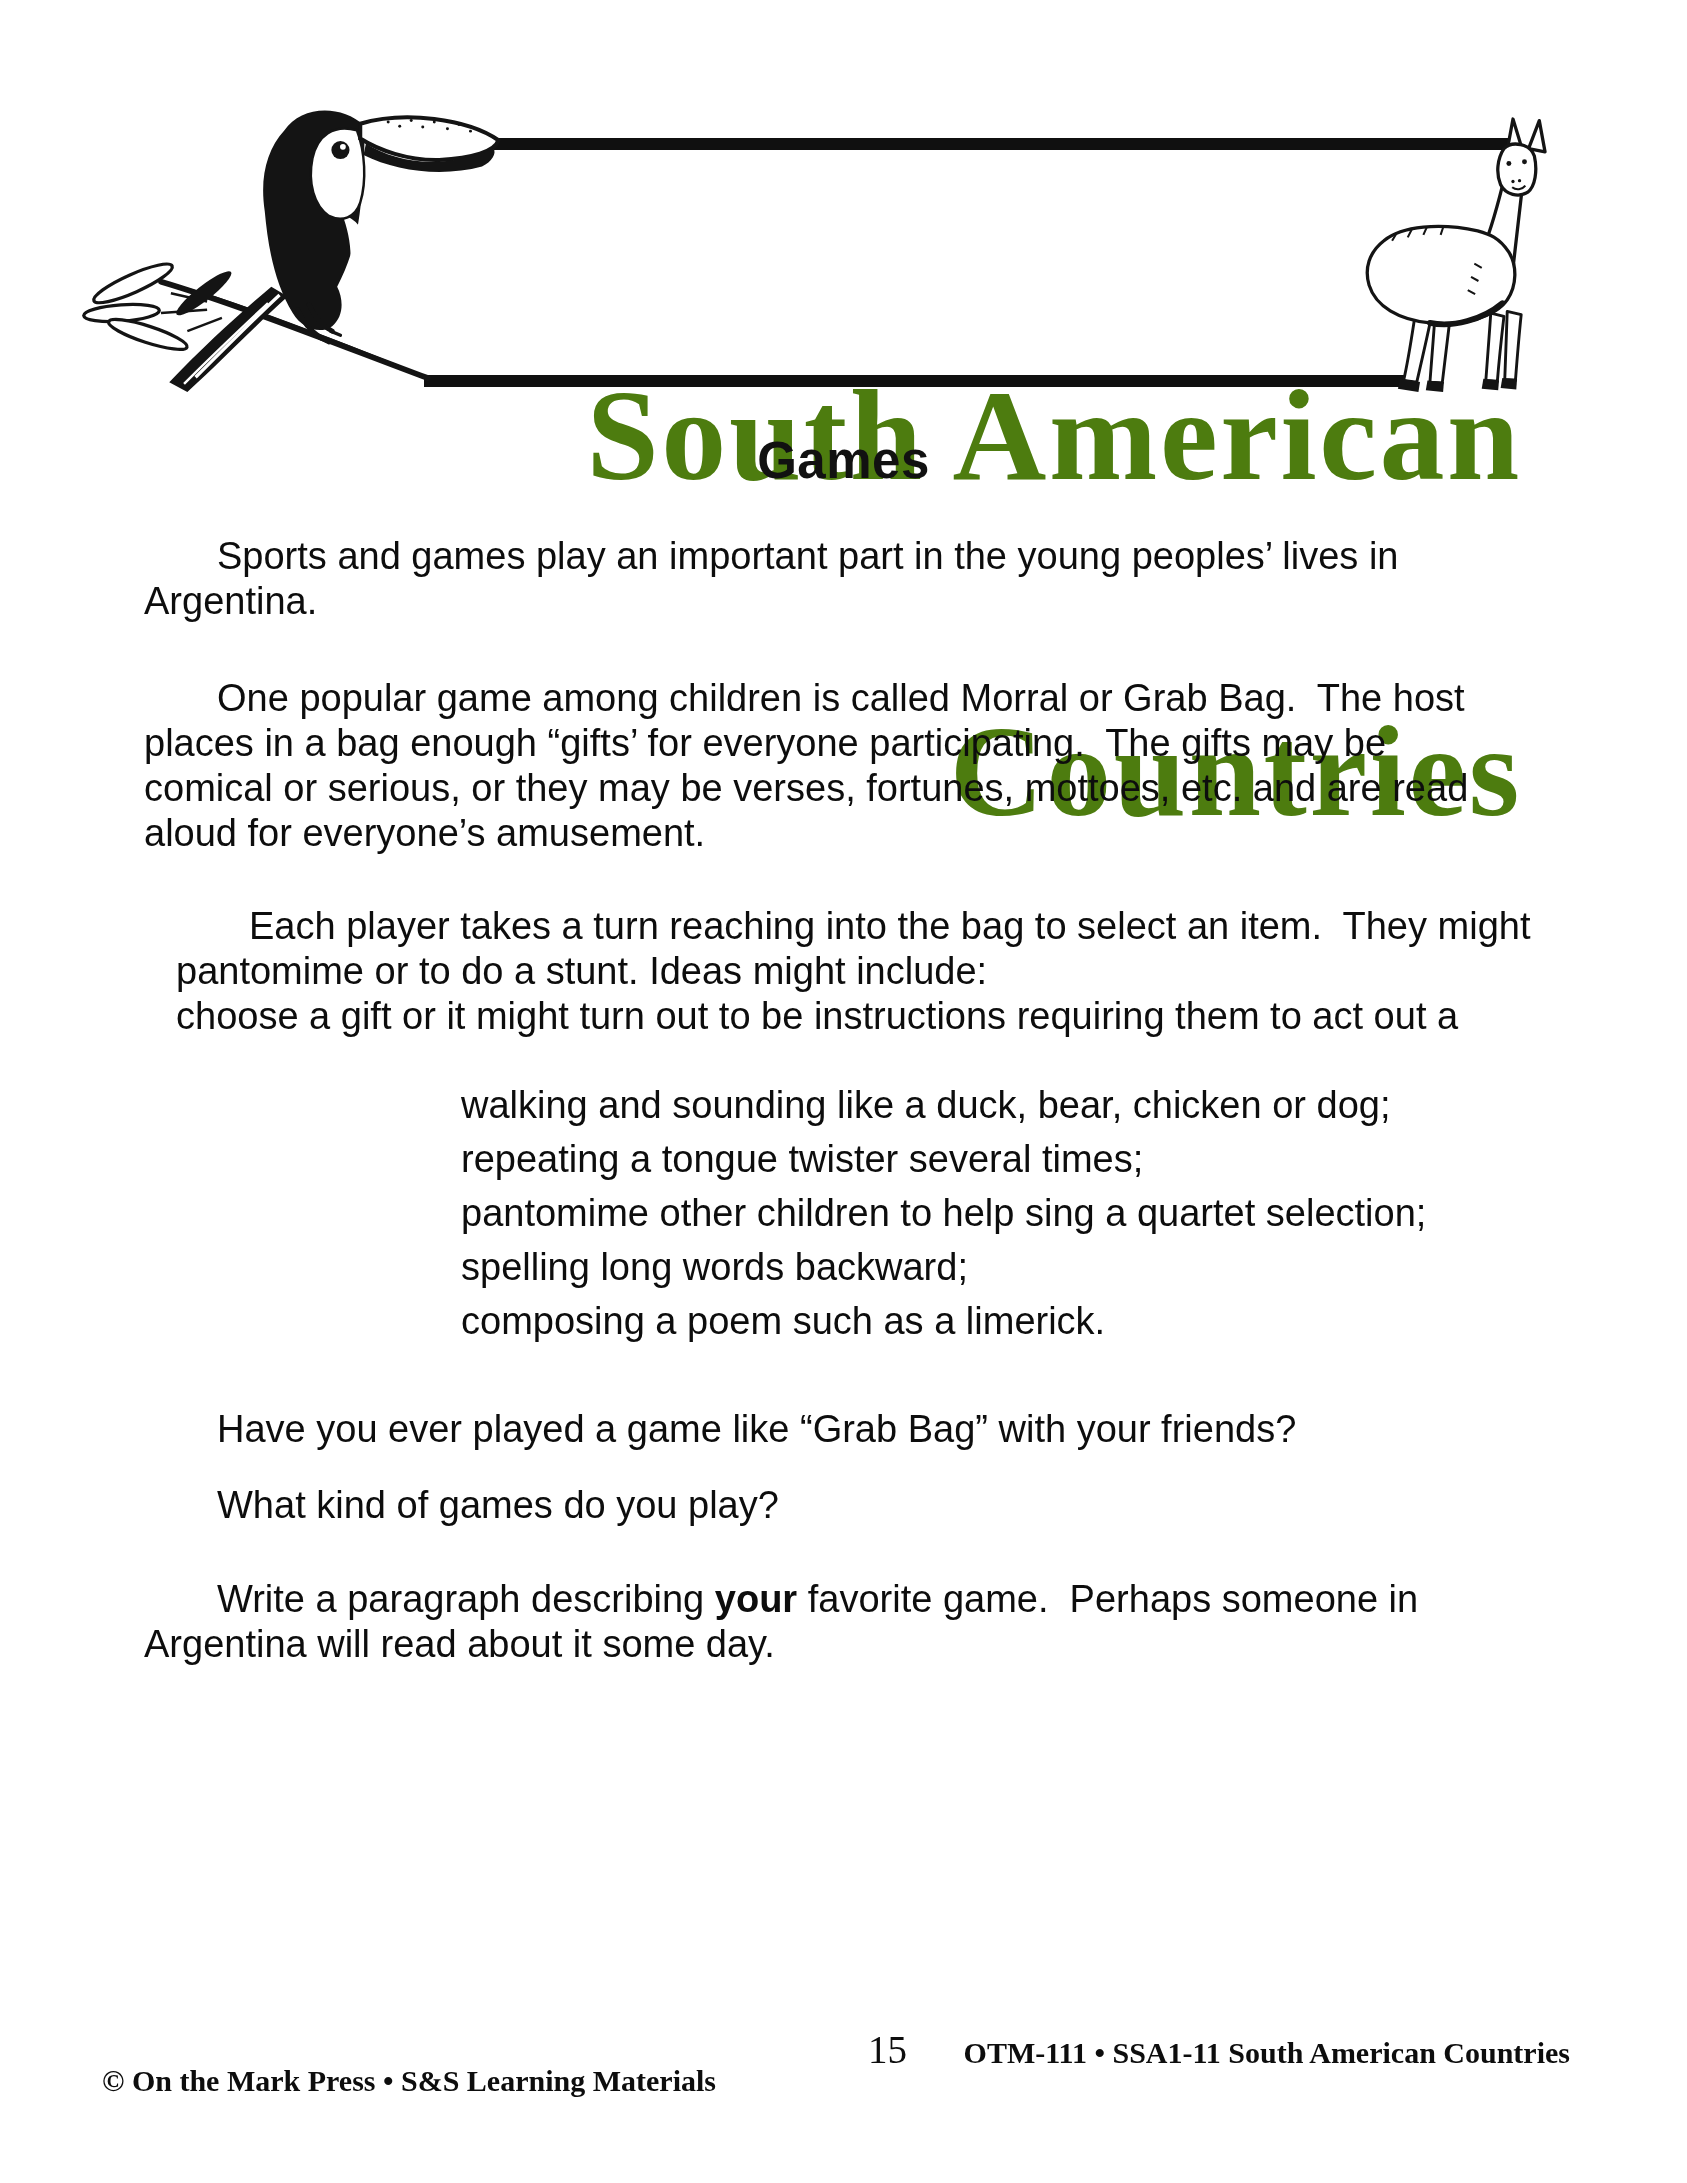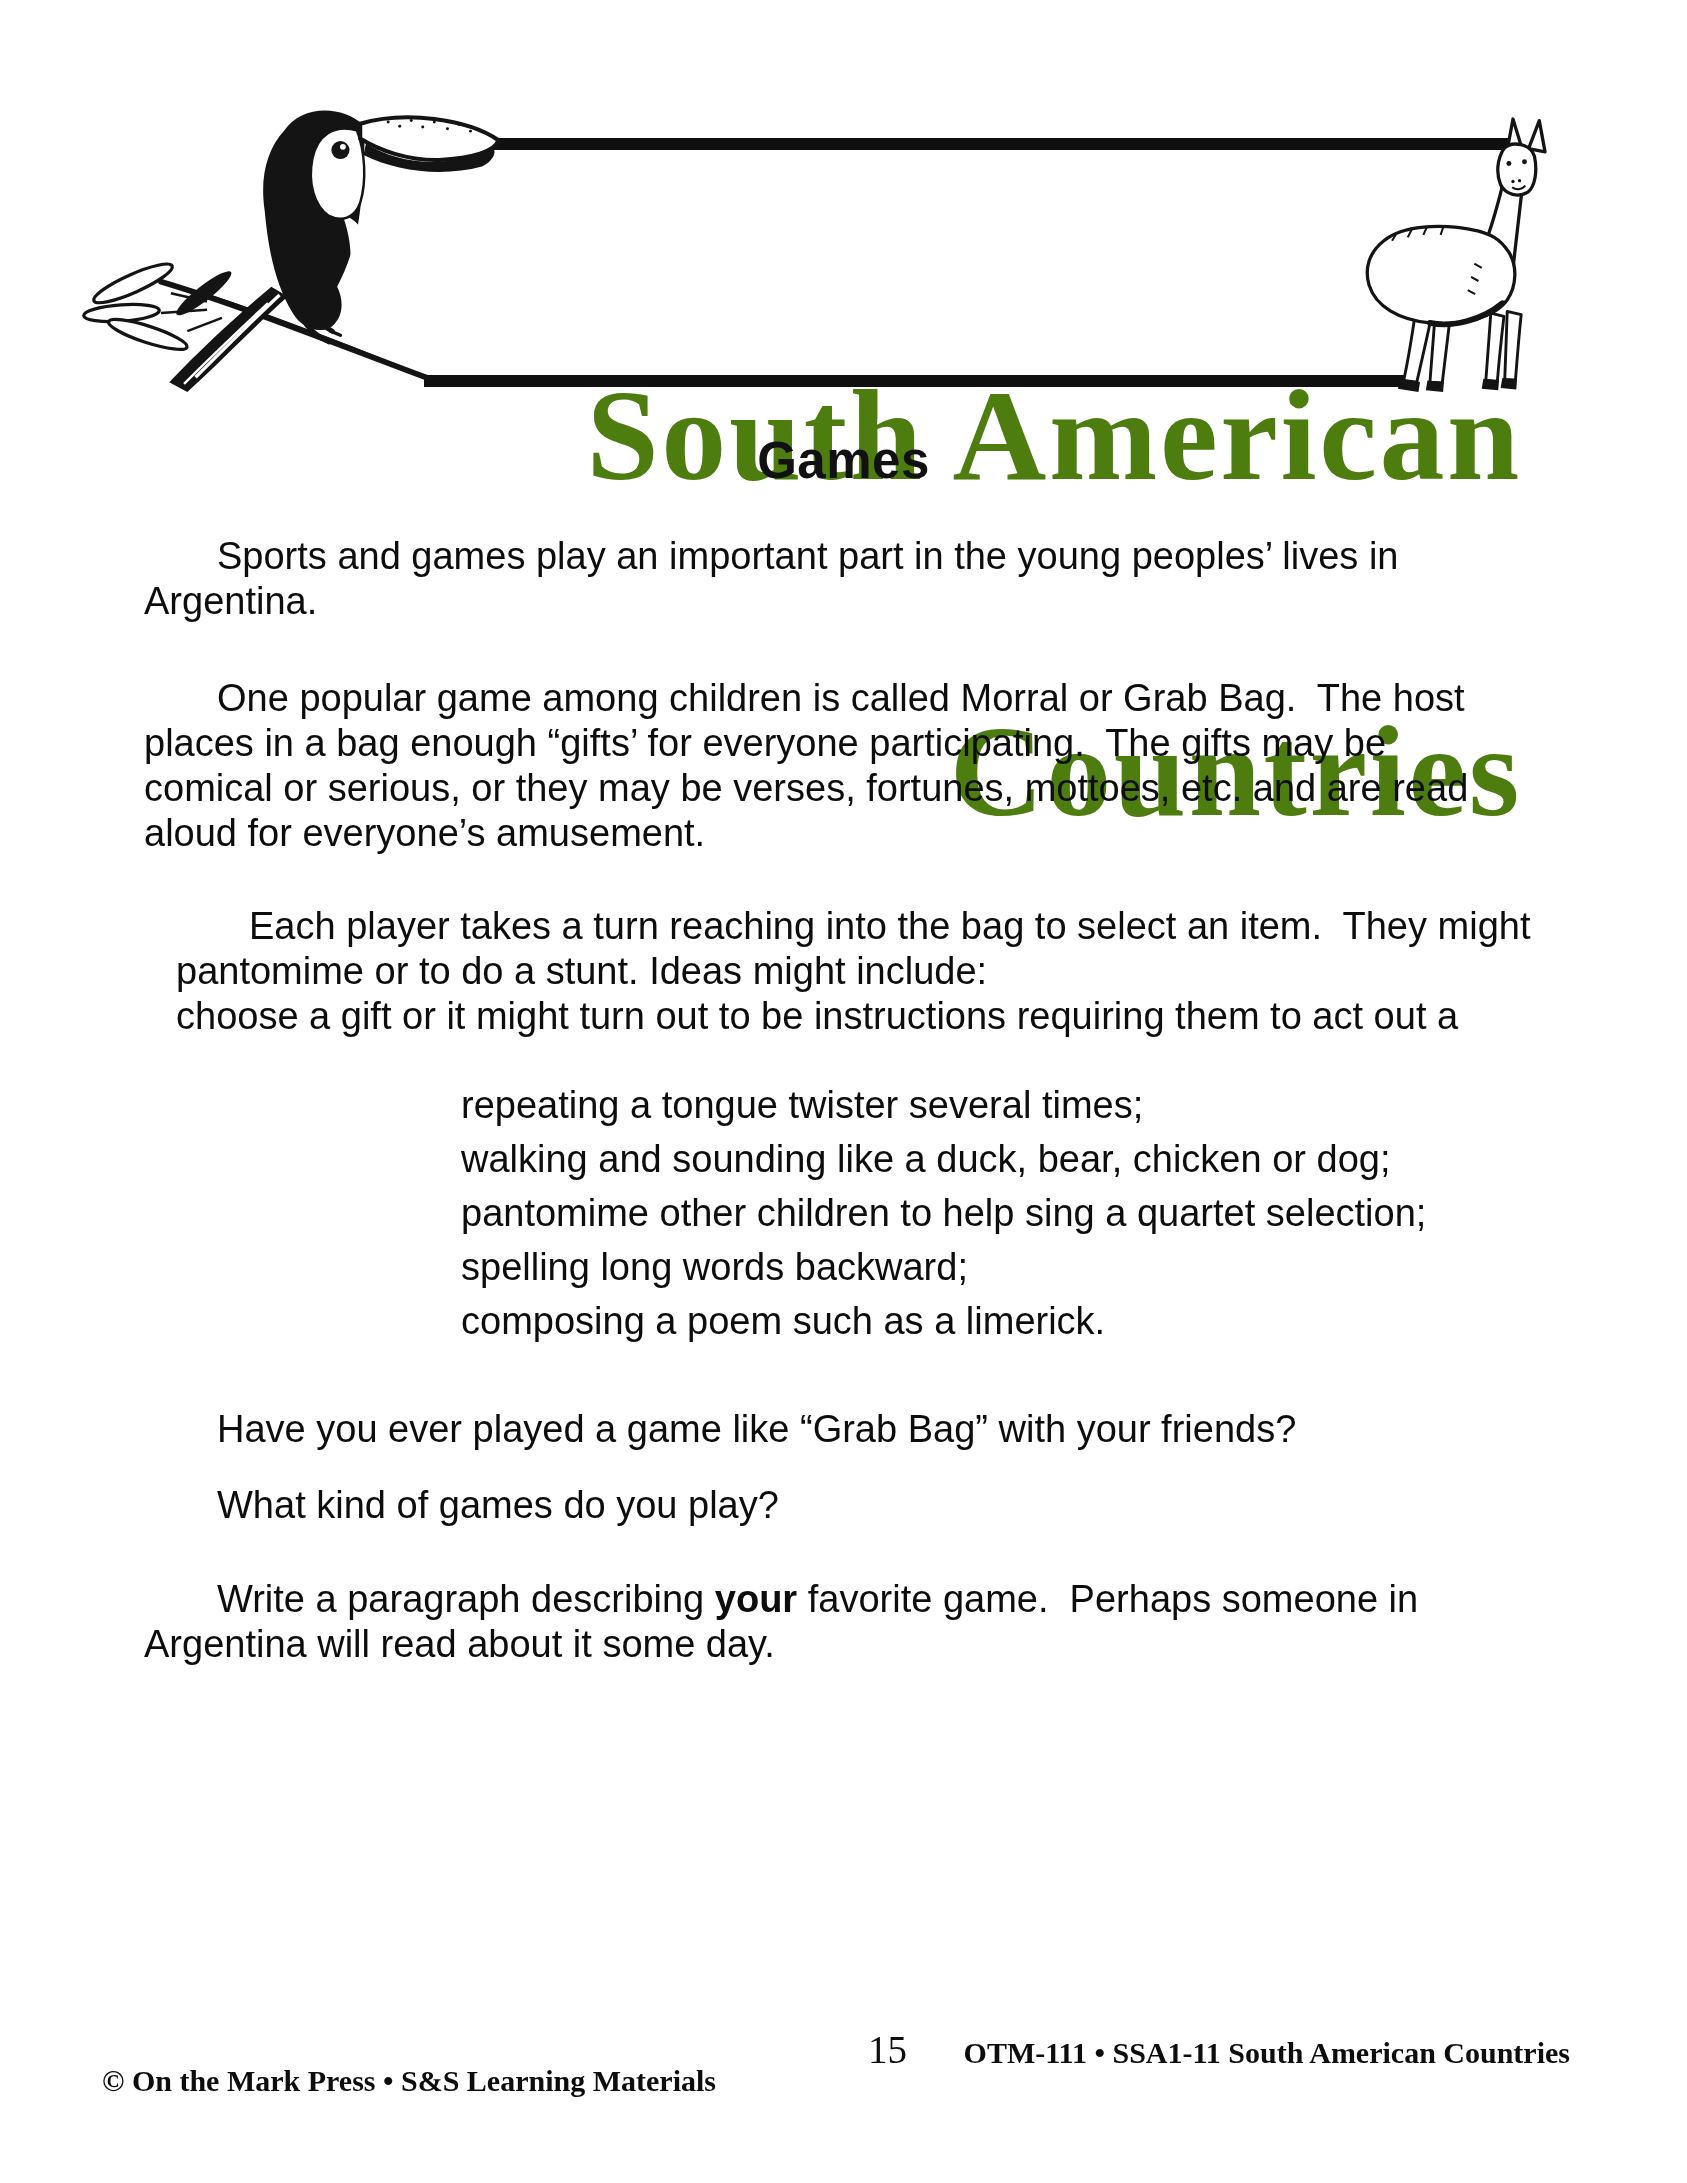--- a/index.html
+++ b/index.html
@@ -157,22 +157,22 @@
   <div class="line">aloud for everyone’s amusement.</div>
 </div>
 
 <div id="p3" class="para">
   <div class="line indent">Each player takes a turn reaching into the bag to select an item.  They might</div>
   <div class="line">pantomime or to do a stunt. Ideas might include:</div>
   <div class="line">choose a gift or it might turn out to be instructions requiring them to act out a</div>
 </div>
 
 <div id="idea-list">
+  <div class="line">walking and sounding like a duck, bear, chicken or dog;</div>
   <div class="line">repeating a tongue twister several times;</div>
-  <div class="line">walking and sounding like a duck, bear, chicken or dog;</div>
   <div class="line">pantomime other children to help sing a quartet selection;</div>
   <div class="line">spelling long words backward;</div>
   <div class="line">composing a poem such as a limerick.</div>
 </div>
 
 <div id="q1" class="para">
   <div class="line indent">Have you ever played a game like “Grab Bag” with your friends?</div>
 </div>
 
 <div id="q2" class="para">

